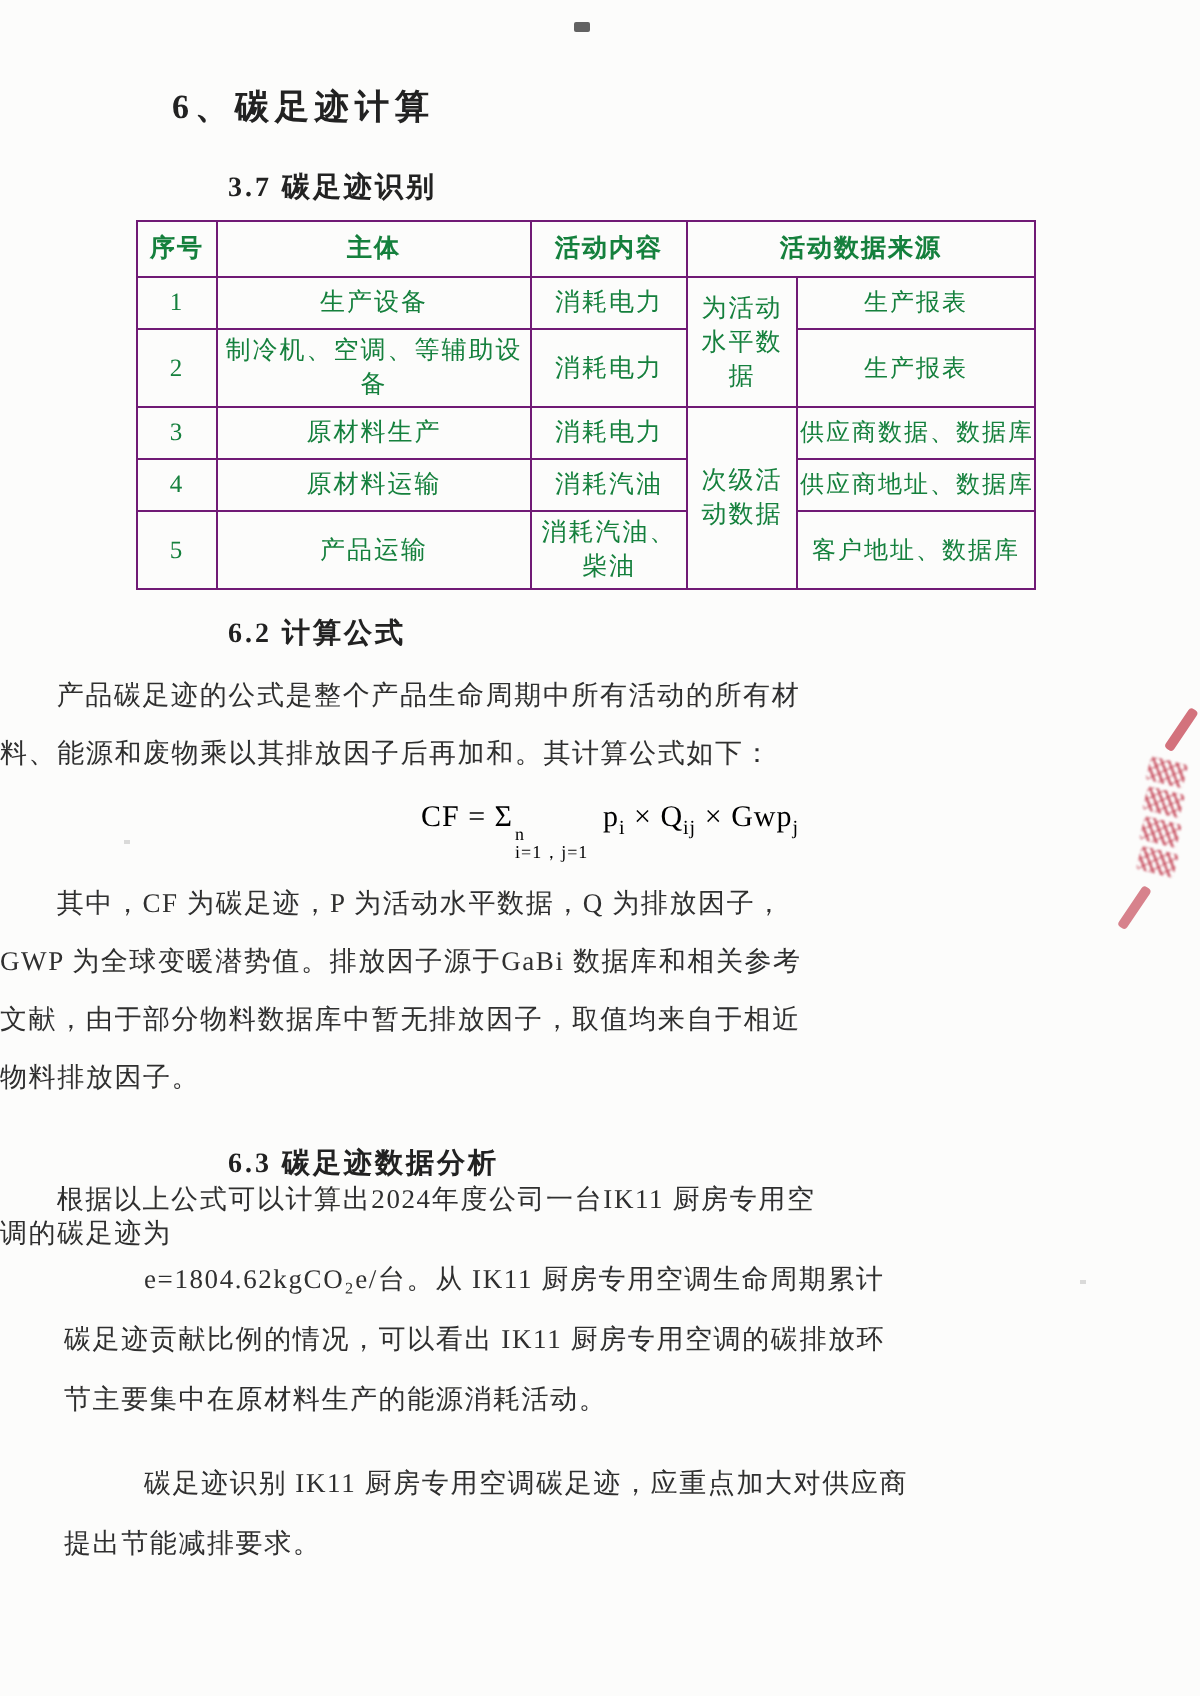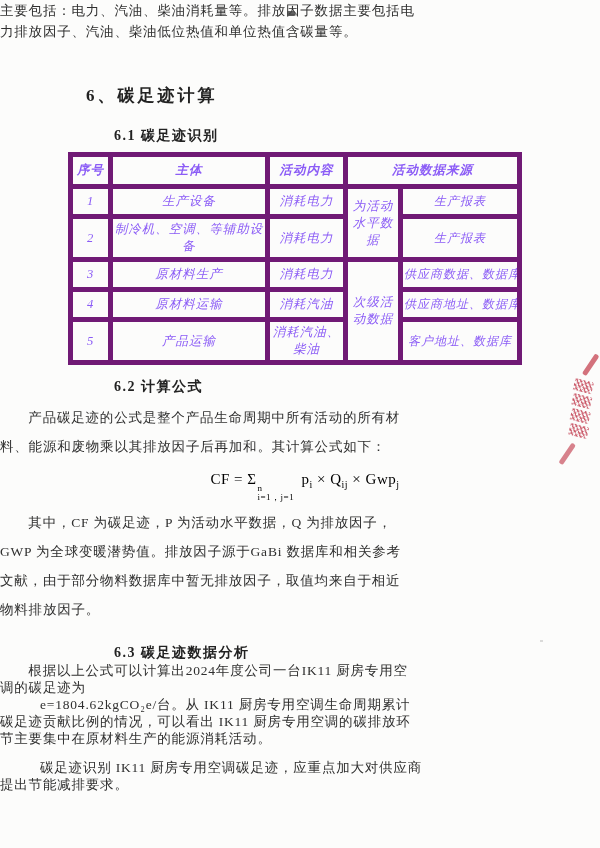--- a/index.html
+++ b/index.html
@@ -18,30 +18,30 @@
   .indent { text-indent:2.1em; }
 
   h1.h6 { margin:42px 0 0 86px; font-size:17px; font-weight:bold;
           letter-spacing:3px; color:#222; }
   h2.sub { margin:20px 0 0 114px; font-size:14px; font-weight:bold;
            letter-spacing:1.5px; color:#222; }
 
   table.cf { margin:7px 0 0 68px; border-collapse:collapse; table-layout:fixed;
              width:449px; font-size:12.5px; }
   table.cf th, table.cf td {
-    border:5px solid #701a75; text-align:center; vertical-align:middle;
-    padding:2px 1px; letter-spacing:1px; color:#8b5cf6;font-style:italic;
+    border:1px solid #701a75; text-align:center; vertical-align:middle;
+    padding:2px 1px; letter-spacing:1px; color:#15803d;
   }
   table.cf th { height:23px; font-weight:bold; }
   table.cf td { height:21px; }
   td.src { white-space:nowrap; overflow:hidden; font-size:12px; }
 
   .p62   { margin-left:113px; width:404px; line-height:29px; }
   .p63a  { margin-left:115px; width:412px; line-height:17px; margin-top:6px; }
-  .p63b  { margin-left:93px;  width:424px; line-height:17px; margin-top:8px; }
+  .p63b  { margin-left:93px;  width:424px; line-height:30px; margin-top:8px;padding-left:32px; }
   .p63b.first-ind { text-indent:40px; }
 
   .formula { margin:10px 0 6px 95px; width:420px; text-align:center;
              font-size:15px; letter-spacing:0.5px; color:#000000; }
   .formula .supsub { display:inline-flex; flex-direction:column;
              font-size:9px; line-height:9px; vertical-align:-7px;
              margin:0 3px 0 1px; text-align:left; }
   .formula sub.s { font-size:10px; }
 
   .stamp { position:absolute; top:352px; right:4px; width:32px; height:142px;
@@ -58,25 +58,24 @@
 </style>
 </head>
 <body>
 
 <div class="page">
 
   <div class="speck"></div>
   <div class="noise1" style="left:62px; top:420px;"></div>
   <div class="noise1" style="left:540px; top:640px;"></div>
 
-  <p class="para intro">主要包括：电力、汽油、柴油消耗量等。排放因子数据主要包括电力排放因子、汽油、柴油低位热值和单位热值含碳量等。</p>
 
   <h1 class="h6">6、碳足迹计算</h1>
 
-  <h2 class="sub">6.1 碳足迹识别</h2>
+  <h2 class="sub">3.7 碳足迹识别</h2>
 
   <table class="cf">
     <colgroup>
       <col style="width:40px">
         <col style="width:157px">
         <col style="width:78px">
       <col style="width:55px">
         <col style="width:119px">
     </colgroup>
     <thead>

